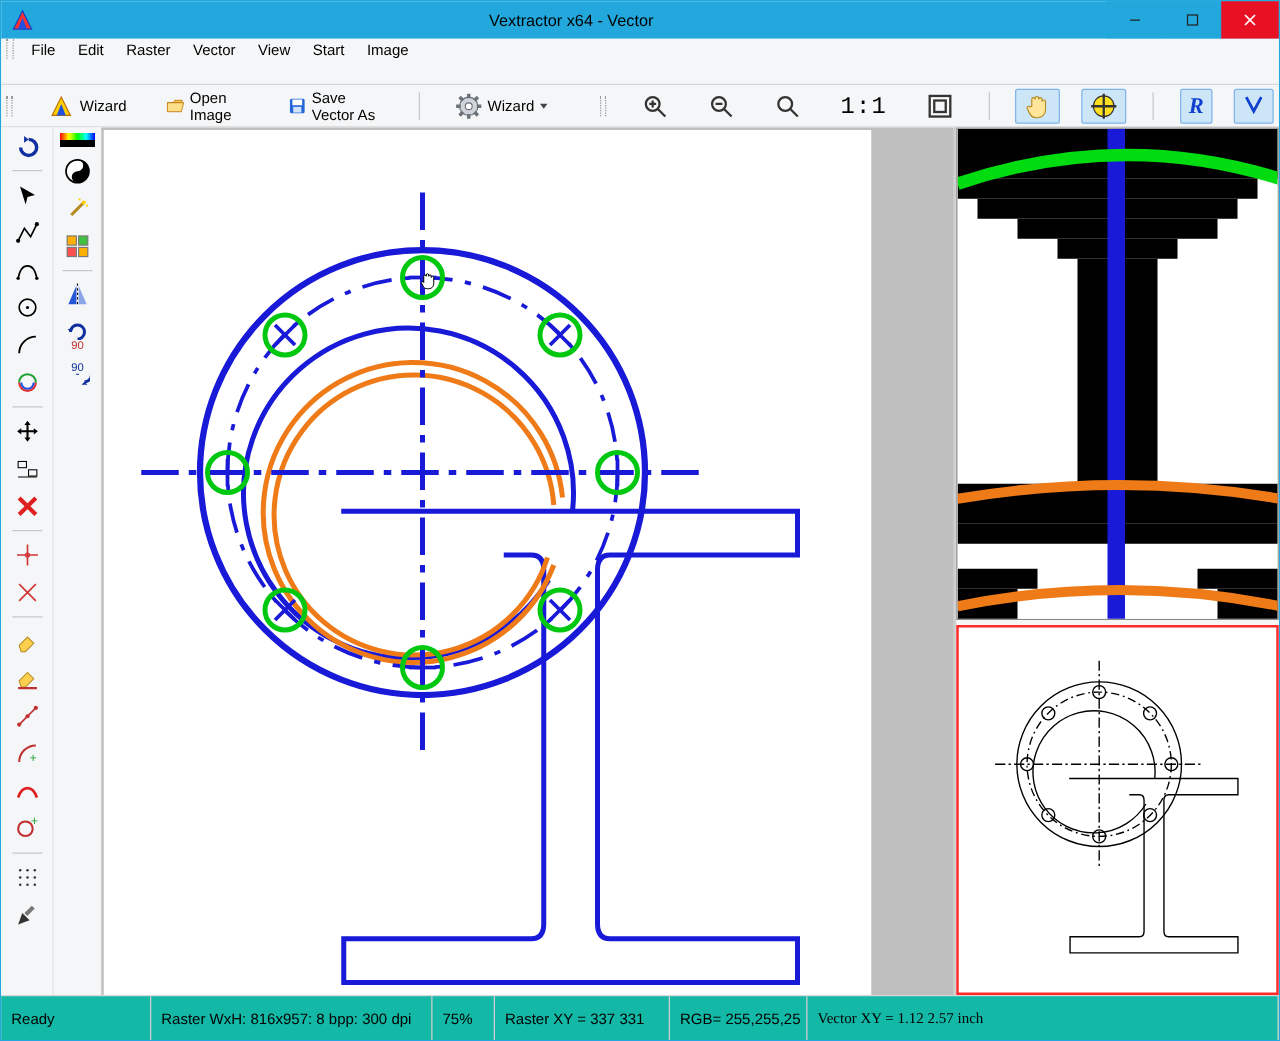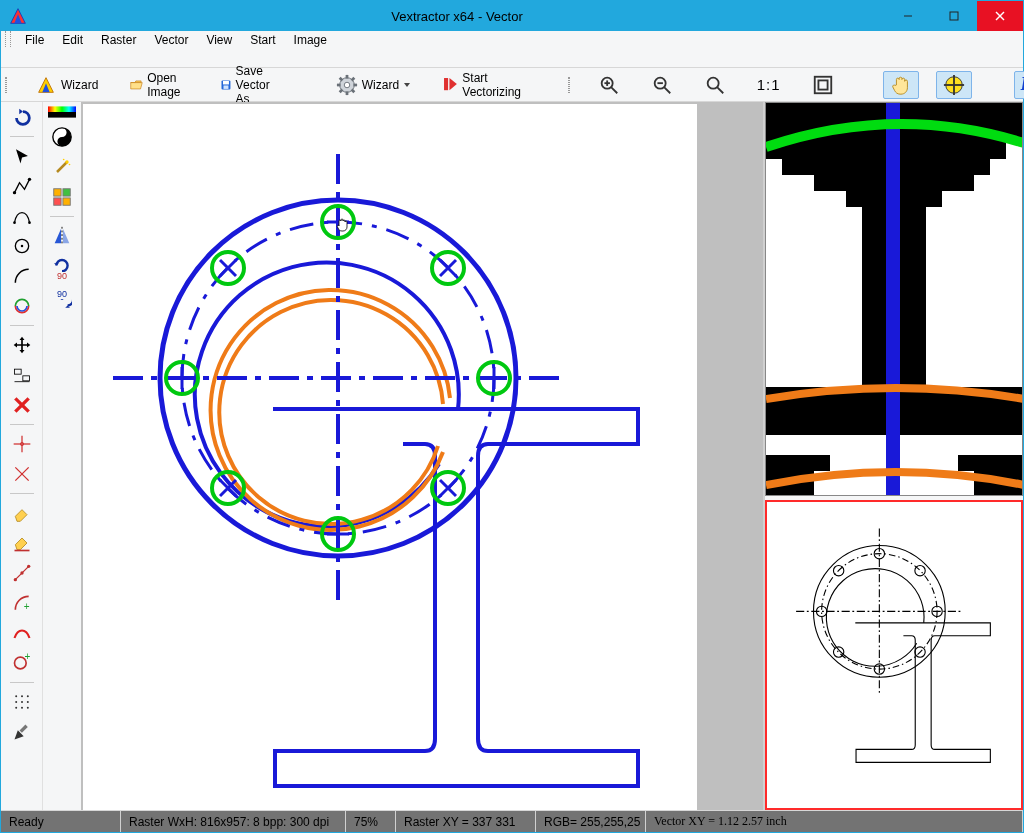--- a/index.html
+++ b/index.html
@@ -27,21 +27,21 @@
 .lt-btn { width: 26px; height: 26px; display: flex; align-items: center; justify-content: center; border: 1px solid transparent; border-radius: 2px; }
 .second-tools { width: 38px; background: #f5f6f7; display:flex; flex-direction:column; align-items:center; padding-top:2px; gap:4px;}
 .lt-sep { width: 24px; height: 1px; background: #c8c8c8; margin: 2px 0; }
 .canvas-area { flex: 1; display: flex; min-width: 0; }
 .main-canvas { flex: 1; background: #bfbfbf; position: relative; overflow: hidden; }
 .drawing { position: absolute; left: 2px; top: 2px; width: 614px; height: 720px; background: #fff; }
 .right-pane { width: 260px; display: flex; flex-direction: column; border-left: 2px solid #d0d0d0; }
 .zoom-pane { border: 1px solid #888; background: #fff; overflow:hidden;}
 .zoom-top { height: 394px; }
 .zoom-bot { flex:1; border: 2px solid #ff2a2a; margin-top:4px; background:#fff; overflow:hidden;}
-.statusbar { height: 22px; background: #737373; border-top: 1px solid #d7d7d7; display: flex; align-items: center; font-size: 11px; }
+.statusbar { height: 36px; background: #14b8a6; border-top: 1px solid #d7d7d7; display: flex; align-items: center; font-size: 11px; }
 .status-cell { padding: 0 8px; border-right: 1px solid #d0d0d0; height: 100%; display: flex; align-items: center; white-space: nowrap; }
 .status-cell.grow { flex:1;font-family:Liberation Serif, serif; }
 </style>
 </head>
 <body>
 
 <div class="window">
 
   <div class="titlebar">
     <span class="app-icon">
@@ -130,29 +130,20 @@
             </g>
           </svg>
         </span>
       <span>Wizard</span>
       <span class="small-dd">
           <svg width="8" height="8" viewBox="0 0 8 8">
             <path d="M1 2 L7 2 L4 6 Z" fill="#444"></path>
           </svg>
         </span>
     </div>
-    <div class="tbutton">
-      <span class="icon-svg">
-          <svg viewBox="0 0 24 24">
-            <rect x="3" y="3" width="6" height="18" fill="#e03030"></rect>
-            <path d="M11 3 L22 12 L11 21 Z" fill="#e03030"></path>
-          </svg>
-        </span>
-      <span>Start Vectorizing</span>
-    </div>
     <div class="spacer"></div>
     <div class="menu-grip"></div>
     <div class="tbutton">
         <span class="icon-svg">
           <svg viewBox="0 0 24 24">
             <circle cx="10" cy="10" r="6" fill="none" stroke="#333" stroke-width="2"></circle>
             <line x1="14" y1="14" x2="21" y2="21" stroke="#333" stroke-width="2"></line>
             <line x1="7" y1="10" x2="13" y2="10" stroke="#333" stroke-width="2"></line>
             <line x1="10" y1="7" x2="10" y2="13" stroke="#333" stroke-width="2"></line>
           </svg>
@@ -169,21 +160,21 @@
       </div>
     <div class="tbutton">
         <span class="icon-svg">
           <svg viewBox="0 0 24 24">
             <circle cx="10" cy="10" r="6" fill="none" stroke="#333" stroke-width="2"></circle>
             <line x1="14" y1="14" x2="21" y2="21" stroke="#333" stroke-width="2"></line>
           </svg>
         </span>
       </div>
     <div class="tbutton">
-        <span style="font-size:15px;font-family:Liberation Sans, sans-serif;letter-spacing:1px">1:1</span>
+        <span style="font-size:19px;font-family:Liberation Mono, monospace;letter-spacing:1px">1:1</span>
       </div>
     <div class="tbutton">
         <span class="icon-svg">
           <svg viewBox="0 0 24 24">
             <rect x="3" y="3" width="18" height="18" fill="none" stroke="#333" stroke-width="2"></rect>
             <rect x="7" y="7" width="10" height="10" fill="none" stroke="#333" stroke-width="2"></rect>
           </svg>
         </span>
       </div>
     <div class="tsep"></div>

